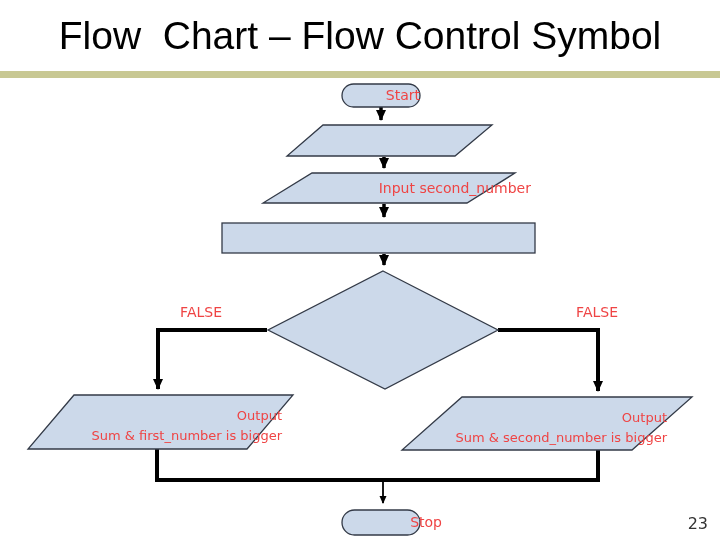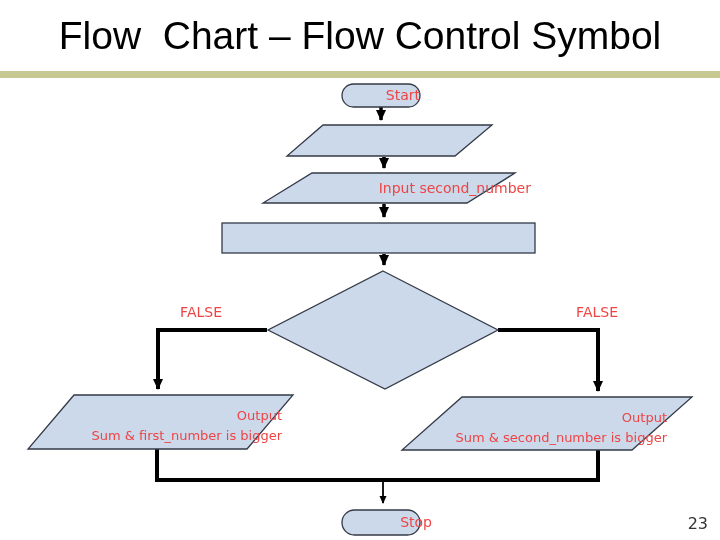--- a/index.html
+++ b/index.html
@@ -76,16 +76,16 @@
   <div class="lbl" style="left:160px;top:304px;width:62px;">FALSE</div>
 
   <div class="lbl" style="left:556px;top:304px;width:62px;">FALSE</div>
 
   <div class="lbl small" style="left:42px;top:406px;width:240px;">Output
 Sum &amp; first_number is bigger</div>
 
   <div class="lbl small" style="left:427px;top:408px;width:240px;">Output
 Sum &amp; second_number is bigger</div>
 
-  <div class="lbl" style="left:342px;top:510px;width:90px;line-height:25px;">Stop</div>
+  <div class="lbl" style="left:342px;top:510px;width:90px;line-height:25px;padding-left:10px;">Stop</div>
 
   <div class="pagenum">23</div>
 </div>
 
 </body></html>

